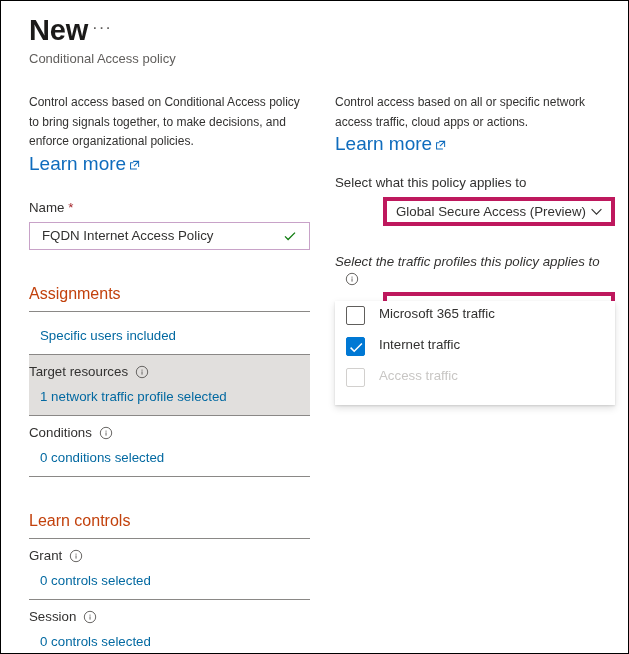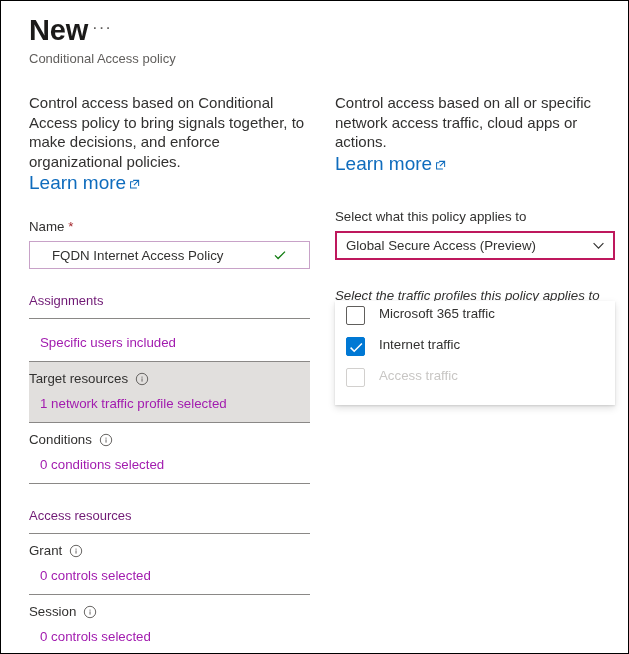--- a/index.html
+++ b/index.html
@@ -62,21 +62,21 @@
     width: 281px;
   }
   .col-right {
     position: absolute;
     left: 334px;
     top: 92px;
     width: 280px;
   }
 
   .intro {
-    font-size: 15px;
+    font-size: 12px;
     line-height: 19.5px;
     color: #323130;
   }
   .link {
     color: #0f6cbd;
     cursor: pointer;
     font-size: 19px;
     text-decoration: none;
   }
   .ext-icon {
@@ -95,42 +95,42 @@
   .req-star { color: #a4262c; }
 
   
   .textbox {
     position: relative;
     height: 28px;
     border: 1px solid #c8a2c8;
     background: #ffffff;
     display: flex;
     align-items: center;
-    padding: 0 22px;
+    padding: 0 12px;
     box-sizing: border-box;
   }
   .textbox-value {
     font-size: 13.3px;
     color: #323130;
     flex: 1;
     white-space: nowrap;
     overflow: hidden;
   }
   .check-ok {
     flex: 0 0 auto;
     margin-left: 6px;
     line-height: 0;
   }
 
   
   .section-head {
-    font-size: 13px;
+    font-size: 16px;
     line-height: 20px;
-    color: #701a75;
-    margin-top: 22px;
+    color: #c2410c;
+    margin-top: 34px;
     margin-bottom: 7px;
   }
   .rule {
     height: 1px;
     background: #8a8886;
     width: 100%;
   }
 
   
   .row-block { padding: 8px 0 9px 0; }
@@ -141,37 +141,38 @@
     gap: 7px;
     font-size: 13.3px;
     line-height: 18px;
     color: #323130;
   }
   .row-value {
     margin-top: 7px;
     margin-left: 11px;
     font-size: 13.3px;
     line-height: 18px;
-    color: #a21caf;
+    color: #0369a1;
     cursor: pointer;
   }
 
   .info-icon { line-height: 0; display: inline-block; }
 
   
   .combo {
     position: relative;
     height: 29px;
-    border: 2px solid #be185d;
+    border: 4px solid #be185d;
     background: #ffffff;
     display: flex;
     align-items: center;
     padding: 0 8px 0 9px;
     box-sizing: border-box;
     cursor: pointer;
+    margin-left: 48px;
   }
   .combo-value {
     flex: 1;
     font-size: 13.3px;
     color: #323130;
     white-space: nowrap;
     overflow: hidden;
   }
   .chevron { flex: 0 0 auto; line-height: 0; }
 
@@ -290,21 +291,21 @@
         <span class="info-icon"><svg width="14" height="14" viewBox="0 0 14 14">
               <circle cx="7" cy="7" r="5.7" stroke="#605e5c" stroke-width="0.95" fill="none"></circle>
               <rect x="6.55" y="4.6" width="0.95" height="1.1" fill="#605e5c"></rect>
               <rect x="6.55" y="6.4" width="0.95" height="3.2" fill="#605e5c"></rect>
             </svg></span>
       </div>
       <div class="row-value">0 conditions selected</div>
     </div>
     <div class="rule"></div>
 
-    <div class="section-head">Access resources</div>
+    <div class="section-head">Learn controls</div>
     <div class="rule"></div>
 
     <div class="row-block">
       <div class="row-label">
         <span>Grant</span>
         <span class="info-icon"><svg width="14" height="14" viewBox="0 0 14 14">
               <circle cx="7" cy="7" r="5.7" stroke="#605e5c" stroke-width="0.95" fill="none"></circle>
               <rect x="6.55" y="4.6" width="0.95" height="1.1" fill="#605e5c"></rect>
               <rect x="6.55" y="6.4" width="0.95" height="3.2" fill="#605e5c"></rect>
             </svg></span>
@@ -332,21 +333,21 @@
 
     <div class="intro">Control access based on all or specific network access traffic, cloud apps or actions.</div>
     <div style="margin-top:1px;">
       <span class="link">Learn more</span><span class="ext-icon"><svg width="11" height="11" viewBox="0 0 12 12">
             <path d="M4.5 1.5h6v6" stroke="#0f6cbd" stroke-width="1.1" fill="none"></path>
             <path d="M10.3 1.7L5.4 6.6" stroke="#0f6cbd" stroke-width="1.1" fill="none"></path>
             <path d="M8.6 9.9H1.7V3h3.2" stroke="#0f6cbd" stroke-width="1.1" fill="none"></path>
           </svg></span>
     </div>
 
-    <div class="field-label" style="margin-top:33px;">Select what this policy applies to</div>
+    <div class="field-label" style="margin-top:19px;">Select what this policy applies to</div>
     <div class="combo">
       <div class="combo-value">Global Secure Access (Preview)</div>
       <span class="chevron"><svg width="13" height="13" viewBox="0 0 13 13">
             <path d="M1.6 4.2L6.5 9.1 11.4 4.2" stroke="#323130" stroke-width="1.15" fill="none"></path>
           </svg></span>
     </div>
 
     <div class="label-with-info" style="margin-top:26px;">Select the traffic profiles this policy applies to</div>
     <div class="label-info-line"><svg width="14" height="14" viewBox="0 0 14 14">
           <circle cx="7" cy="7" r="5.7" stroke="#605e5c" stroke-width="0.95" fill="none"></circle>

